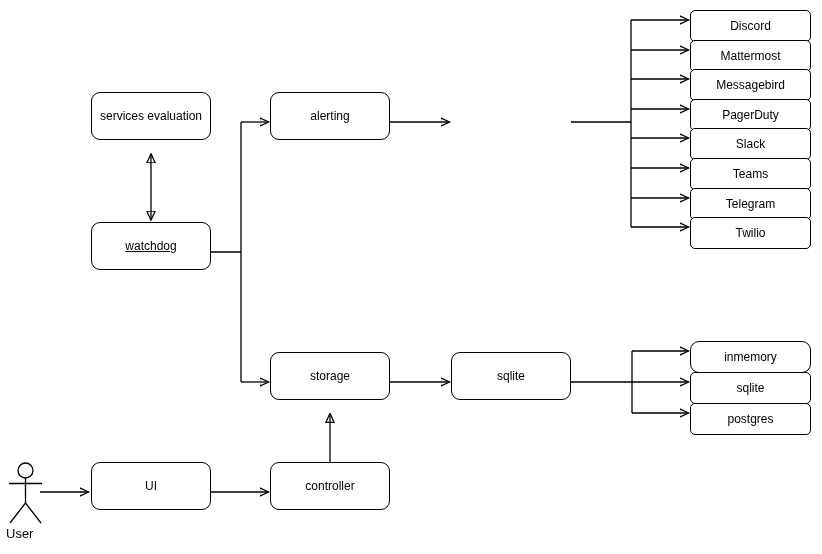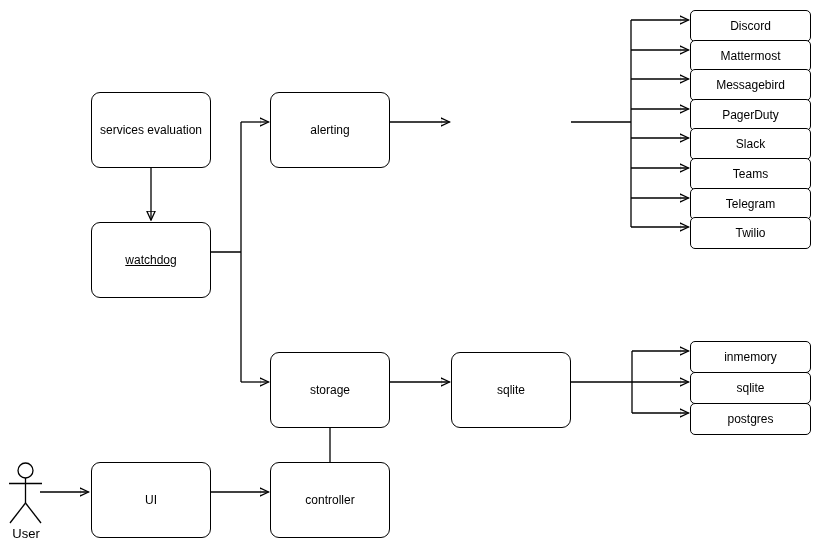--- a/index.html
+++ b/index.html
@@ -9,21 +9,21 @@
     height: 554px;
     background: #ffffff;
     font-family: "Liberation Sans", sans-serif;
     color: #000000;
     overflow: hidden;
   }
   #edge-layer { position: absolute; left: 0; top: 0; }
   .node {
     position: absolute;
     width: 120px;
-    height: 76px;
+    height: 48px;
     box-sizing: border-box;
     border: 1.3px solid #000000;
     border-radius: 9px;
     background: #ffffff;
     display: flex;
     align-items: center;
     justify-content: center;
     font-size: 12px;
     text-align: center;
     white-space: nowrap;
@@ -41,21 +41,20 @@
     align-items: center;
     justify-content: center;
     font-size: 12px;
     white-space: nowrap;
   }
   .actor-label {
     position: absolute;
     left: 6px;
     top: 526px;
     width: 40px;
-    text-align: center;
     font-size: 13px;
   }
   svg line, svg path, svg circle { stroke: #000000; stroke-width: 1.3; fill: none; }
 </style>
 </head>
 <body>
 
 <div id="canvas">
 
   <svg id="edge-layer" width="822" height="554">
@@ -115,19 +114,19 @@
 
   <div class="leaf" style="top:10px;">Discord</div>
   <div class="leaf" style="top:40px;">Mattermost</div>
   <div class="leaf" style="top:69px;">Messagebird</div>
   <div class="leaf" style="top:99px;">PagerDuty</div>
   <div class="leaf" style="top:128px;">Slack</div>
   <div class="leaf" style="top:158px;">Teams</div>
   <div class="leaf" style="top:188px;">Telegram</div>
   <div class="leaf" style="top:217px;">Twilio</div>
 
-  <div class="leaf" style="top:341px;">inmemory</div>
+  <div class="leaf" style="top:341px;border-radius:9px;">inmemory</div>
   <div class="leaf" style="top:372px;">sqlite</div>
   <div class="leaf" style="top:403px;">postgres</div>
 
   <div class="actor-label">User</div>
 
 </div>
 
 </body></html>

